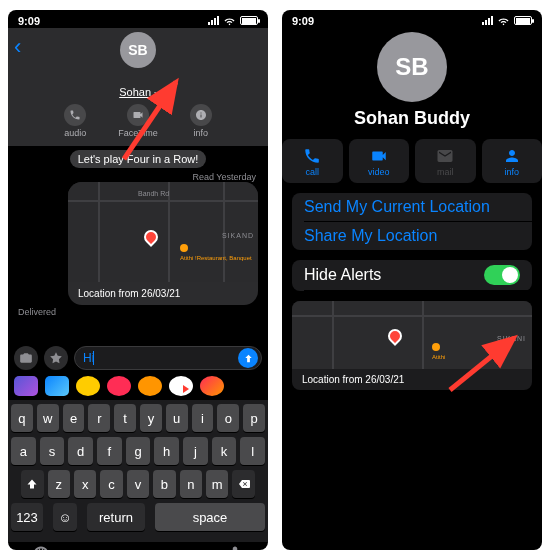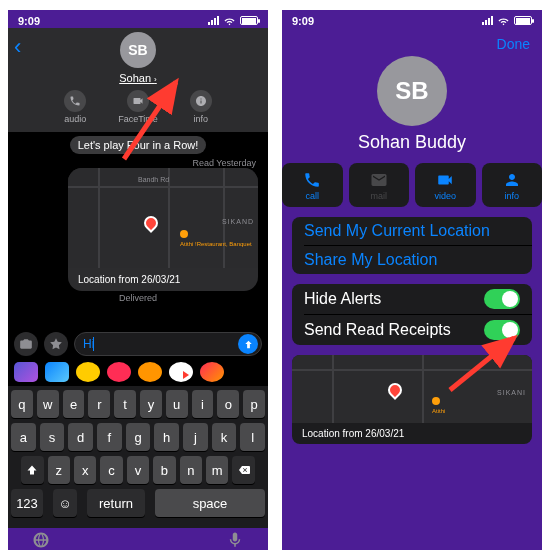--- a/index.html
+++ b/index.html
@@ -1,51 +1,51 @@
 <!DOCTYPE html>
 <html><head>
 <meta charset="utf-8">
 <style>
   * { box-sizing: border-box; margin: 0; padding: 0; }
   body { background: #fff; font-family: -apple-system, Helvetica, Arial, sans-serif; }
   .wrap { width: 560px; height: 560px; display: flex; gap: 14px; padding: 10px 8px; background: #fff; }
-  .phone { width: 260px; height: 540px; background: #4c1d95; border-radius: 0; overflow: hidden; position: relative; color: #fff; font-size: 11px; }
+  .phone { width: 260px; height: 540px; background: #000000; border-radius: 8px; overflow: hidden; position: relative; color: #fff; font-size: 11px; }
   .statusbar { display: flex; justify-content: space-between; align-items: center; padding: 3px 10px 0 10px; font-size: 11px; font-weight: 600; height: 18px; }
   .sb-right { display: flex; gap: 4px; align-items: center; }
   .bat { width: 18px; height: 9px; border: 1px solid #fff; border-radius: 2px; position: relative; }
   .bat::after { content: ""; position: absolute; right: -3px; top: 2px; width: 2px; height: 4px; background: #fff; border-radius: 1px; }
   .bat i { display:block; width: 14px; height: 6px; background:#fff; margin:1px;}
   .bars { display:flex; gap:1px; align-items:flex-end;}
   .bars i { width:2px; background:#fff; }
   .bars i:nth-child(1){height:3px}.bars i:nth-child(2){height:5px}.bars i:nth-child(3){height:7px}.bars i:nth-child(4){height:9px}
 
   
   .hdr { background: #2c2c2e; padding: 4px 8px 8px 8px; position: relative; }
   .back { color: #0a84ff; font-size: 22px; position: absolute; left: 6px; top: 6px; }
   .avatar { width: 36px; height: 36px; border-radius: 50%; background: #98989d; margin: 0 auto; display:flex; align-items:center; justify-content:center; font-size:14px; font-weight:600; color:#fff;}
-  .cname { text-align: center; font-size: 11px; margin-top: 4px; text-decoration: underline; }
+  .cname { text-align: center; font-size: 11px; margin-top: 18px; text-decoration: underline; }
   .actions { display: flex; justify-content: center; gap: 32px; margin-top: 6px; }
   .act { display: flex; flex-direction: column; align-items: center; font-size: 9px; color: #aeaeb2; }
   .act .circ { width: 22px; height: 22px; border-radius: 50%; background: #48484a; display:flex; align-items:center; justify-content:center; margin-bottom:2px;}
   .act svg { width:12px; height:12px; fill:#aeaeb2;}
   .chatbody { background: #000; padding: 0 10px; height: 196px; position:relative; overflow:hidden;}
   .smallgrey { color:#8e8e93; font-size:9px; text-align:center; }
   .msgbanner { background:#3a3a3c; color:#fff; font-size:11px; padding:3px 8px; border-radius:10px; width:fit-content; margin:4px auto;}
   .readyest { color:#8e8e93; font-size:9px; text-align:right; margin-right:2px;}
   .mapcard { width: 190px; margin-left:auto; background:#2c2c2e; border-radius:14px; overflow:hidden;}
   .mapimg { height:100px; background:#2b2b2d; position:relative;}
   .road { position:absolute; background:#3f3f42;}
   .rv { width:2px; height:100%; }
   .rh { height:2px; width:100%;}
   .roadlbl { position:absolute; font-size:7px; color:#8e8e93;}
   .pin { position:absolute; width:14px; height:14px; background:#ff453a; border-radius:50% 50% 50% 0; transform:rotate(-45deg); left:76px; top:48px; border:2px solid #fff;}
   .poi { position:absolute; font-size:6px; color:#ff9f0a; left:112px; top:62px; line-height:7px;}
   .poi .dot { display:inline-block; width:8px; height:8px; background:#ff9f0a; border-radius:50%; margin-bottom:1px;}
   .mapcap { font-size:10px; padding:6px 10px; color:#fff;}
-  .deliv { color:#8e8e93; font-size:9px; text-align:center; margin-top:2px;}
+  .deliv { color:#8e8e93; font-size:9px; text-align:left; margin-top:2px;}
   .inputrow { display:flex; align-items:center; gap:6px; padding:4px 6px; background:#000;}
   .chip { width:24px; height:24px; border-radius:12px; background:#2c2c2e; display:flex; align-items:center; justify-content:center;}
   .chip svg{width:14px;height:14px;fill:#8e8e93;}
   .txtfield { flex:1; background:#1c1c1e; border:1px solid #3a3a3c; border-radius:14px; height:24px; display:flex; align-items:center; padding:0 3px 0 8px; color:#0a84ff; font-size:12px;}
   .cursor { display:inline-block; width:1px; height:14px; background:#0a84ff; margin-left:-1px;}
   .sendbtn { width:20px; height:20px; border-radius:50%; background:#0a84ff; margin-left:auto; display:flex; align-items:center; justify-content:center;}
   .sendbtn svg{width:11px;height:11px;fill:#fff;}
   .appstrip { display:flex; gap:7px; padding:2px 6px 4px 6px; background:#000; align-items:center; overflow:hidden;}
   .appicon { width:24px; height:20px; border-radius:5px; flex-shrink:0;}
   .kbd { background:#1c1c1e; padding:4px 3px 6px 3px;}
@@ -60,21 +60,21 @@
   .key.num{width:32px;} .key.emoji{width:24px;} .key.space{flex:1;} .key.ret{width:58px;}
   .krow.r4{gap:10px;}
   .bottombar { display:flex; justify-content:space-between; padding:3px 24px 8px 24px;}
   .bottombar svg{width:18px;height:18px;fill:#8e8e93;}
   .arrow1 { position:absolute; z-index:5; pointer-events:none;}
 
   
   .rthdr { display:flex; justify-content:flex-end; padding:8px 12px 0 12px;}
   .done { color:#0a84ff; font-size:14px; font-weight:500;}
   .bigav { width:70px; height:70px; border-radius:50%; background:#98989d; margin:4px auto 6px auto; display:flex; align-items:center; justify-content:center; font-size:24px; font-weight:600;}
-  .bigname { text-align:center; font-size:18px; font-weight:400; margin-bottom:10px;}
+  .bigname { text-align:center; font-size:18px; font-weight:700; margin-bottom:10px;}
   .btns4 { display:flex; gap:6px; padding:0 0;}
   .b4 { flex:1; background:#1c1c1e; border-radius:8px; padding:8px 0 6px 0; display:flex; flex-direction:column; align-items:center; gap:2px;}
   .b4 svg { width:18px; height:18px;}
   .b4 .lbl { font-size:9px;}
   .b4.on{color:#0a84ff;}.b4.on svg{fill:#0a84ff;}
   .b4.off{color:#48484a;}.b4.off svg{fill:#48484a;}
   .section { background:#1c1c1e; margin:10px; border-radius:8px;}
   .srow { padding:5px 12px; font-size:16px; display:flex; align-items:center; justify-content:space-between;}
   .srow.link { color:#0a84ff;}
   .divider{height:1px; background:#000; margin-left:12px;}
@@ -272,44 +272,41 @@
           </div>
         <svg width="13" height="10" viewBox="0 0 24 24" fill="#fff">
             <path d="M12 18c1 0 2 1 2 2s-1 2-2 2-2-1-2-2 1-2 2-2zm0-6c3 0 5 1 7 3l-2 2c-1-1-3-2-5-2s-4 1-5 2l-2-2c2-2 4-3 7-3zm0-6c5 0 9 2 12 5l-2 2c-3-3-6-4-10-4s-7 1-10 4l-2-2c3-3 7-5 12-5z"></path>
           </svg>
         <div class="bat">
             <i></i>
           </div>
       </div>
     </div>
 
-    <div class="rthdr">
-        <span class="done">Done</span>
-      </div>
     <div class="bigav">SB</div>
     <div class="bigname">Sohan Buddy</div>
 
     <div class="btns4">
       <div class="b4 on">
           <svg viewBox="0 0 24 24">
             <path d="M6.6 10.8c1.4 2.8 3.8 5.2 6.6 6.6l2.2-2.2c.3-.3.7-.4 1-.2 1.2.4 2.4.6 3.7.6.6 0 1 .4 1 1V20c0 .6-.4 1-1 1C10.6 21 3 13.4 3 4c0-.6.4-1 1-1h3.4c.6 0 1 .4 1 1 0 1.3.2 2.5.6 3.7.1.4 0 .8-.3 1l-2.1 2.1z"></path>
           </svg>
           <span class="lbl">call</span>
         </div>
+      <div class="b4 on">
+          <svg viewBox="0 0 24 24">
+            <path d="M17 10.5V7c0-.6-.4-1-1-1H4c-.6 0-1 .4-1 1v10c0 .6.4 1 1 1h12c.6 0 1-.4 1-1v-3.5l4 4v-11l-4 4z"></path>
+          </svg>
+          <span class="lbl">video</span>
+        </div>
       <div class="b4 off">
           <svg viewBox="0 0 24 24">
             <path d="M20 4H4c-1 0-2 1-2 2v12c0 1 1 2 2 2h16c1 0 2-1 2-2V6c0-1-1-2-2-2zm0 4l-8 5-8-5V6l8 5 8-5v2z"></path>
           </svg>
           <span class="lbl">mail</span>
-        </div>
-      <div class="b4 on">
-          <svg viewBox="0 0 24 24">
-            <path d="M17 10.5V7c0-.6-.4-1-1-1H4c-.6 0-1 .4-1 1v10c0 .6.4 1 1 1h12c.6 0 1-.4 1-1v-3.5l4 4v-11l-4 4z"></path>
-          </svg>
-          <span class="lbl">video</span>
         </div>
       <div class="b4 on">
           <svg viewBox="0 0 24 24">
             <path d="M12 12c2.2 0 4-1.8 4-4s-1.8-4-4-4-4 1.8-4 4 1.8 4 4 4zm0 2c-2.7 0-8 1.3-8 4v2h16v-2c0-2.7-5.3-4-8-4z"></path>
           </svg>
           <span class="lbl">info</span>
         </div>
     </div>
 
     <div class="section">
@@ -317,24 +314,20 @@
       <div class="divider"></div>
       <div class="srow link">Share My Location</div>
     </div>
 
     <div class="section">
       <div class="srow">
         <span>Hide Alerts</span>
         <div class="switch"></div>
       </div>
       <div class="divider"></div>
-      <div class="srow">
-        <span>Send Read Receipts</span>
-        <div class="switch"></div>
-      </div>
     </div>
 
     <div class="locthumb">
       <div class="mapimg">
         <div class="road rh" style="top:14px;"></div>
         <div class="road rv" style="left:40px;"></div>
         <div class="road rv" style="left:130px;"></div>
         <div class="roadlbl" style="top:34px; right:6px; letter-spacing:1px;">SIKANI</div>
         <div class="pin" style="left:96px; top:28px;"></div>
         <div class="poi" style="left:140px; top:42px;"><span class="dot"></span><br><span>Atithi</span></div>

